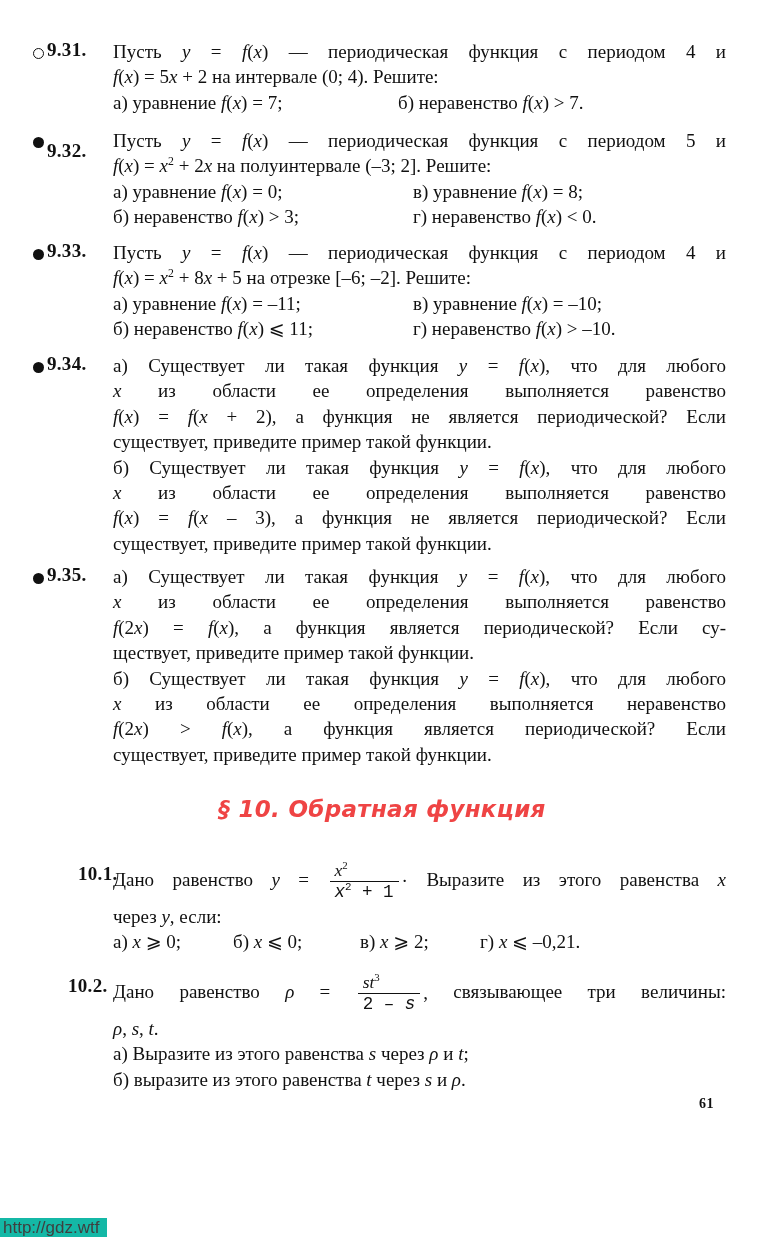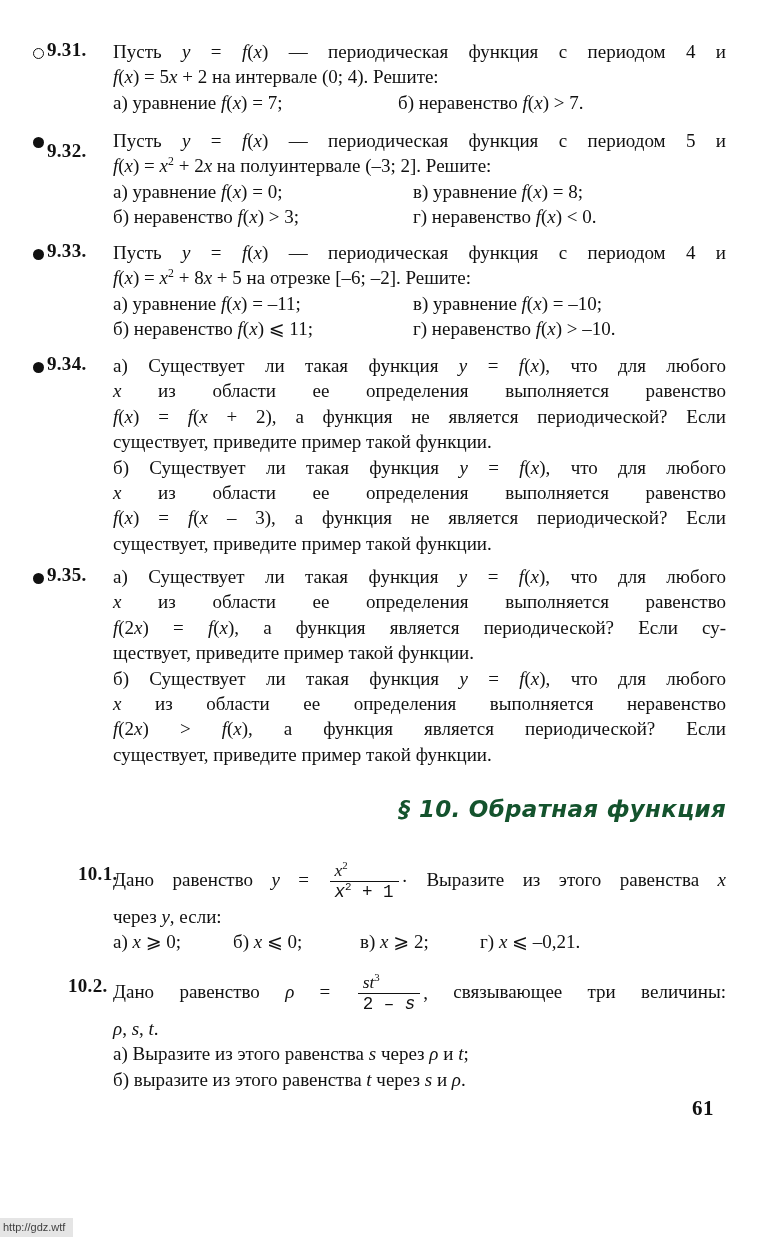--- a/index.html
+++ b/index.html
@@ -30,34 +30,34 @@
   sup{font-size:0.62em;line-height:0;vertical-align:super;}
   .frac{
     display:inline-block;vertical-align:middle;text-align:center;
     font-size:17.5px;line-height:1.18;margin:12px 2px;
   }
   .frac .num-part{display:block;padding:0 5px;}
   .frac .den-part{display:block;border-top:1.5px solid #111;padding:0 5px;font-family:Liberation Mono, monospace;}
   .midp{display:inline-block;vertical-align:middle;line-height:normal;margin-left:1px;}
   .section-heading{
     position:absolute;left:38px;top:796px;width:688px;margin:0;
-    text-align:right;
+    text-align:center;
     font-family:"DejaVu Sans","Liberation Sans",sans-serif;
     font-style:italic;font-weight:bold;
-    font-size:23px;letter-spacing:0.3px;color:#14532d;
+    font-size:23px;letter-spacing:0.3px;color:#ef4444;
   }
   .page-number{
     position:absolute;top:1096px;right:46px;
-    font-weight:bold;font-size:21px;letter-spacing:0.5px;
+    font-weight:bold;font-size:14px;letter-spacing:0.5px;
   }
   .watermark{
     position:absolute;left:0;bottom:0;
-    background:#e5e5e5;color:#3f3f3f;
+    background:#14b8a6;color:#3f3f3f;
     font-family:"Liberation Sans","DejaVu Sans",sans-serif;
-    font-size:11px;line-height:17px;
+    font-size:17px;line-height:17px;
     padding:1px 8px 1px 3px;
   }
 </style>
 </head>
 <body>
 
 <div class="page">
   <div class="problems">
       <div class="problem" style="top: 39px;">
         <span class="marker open" style="left: -5px; top: 9px;"></span>

